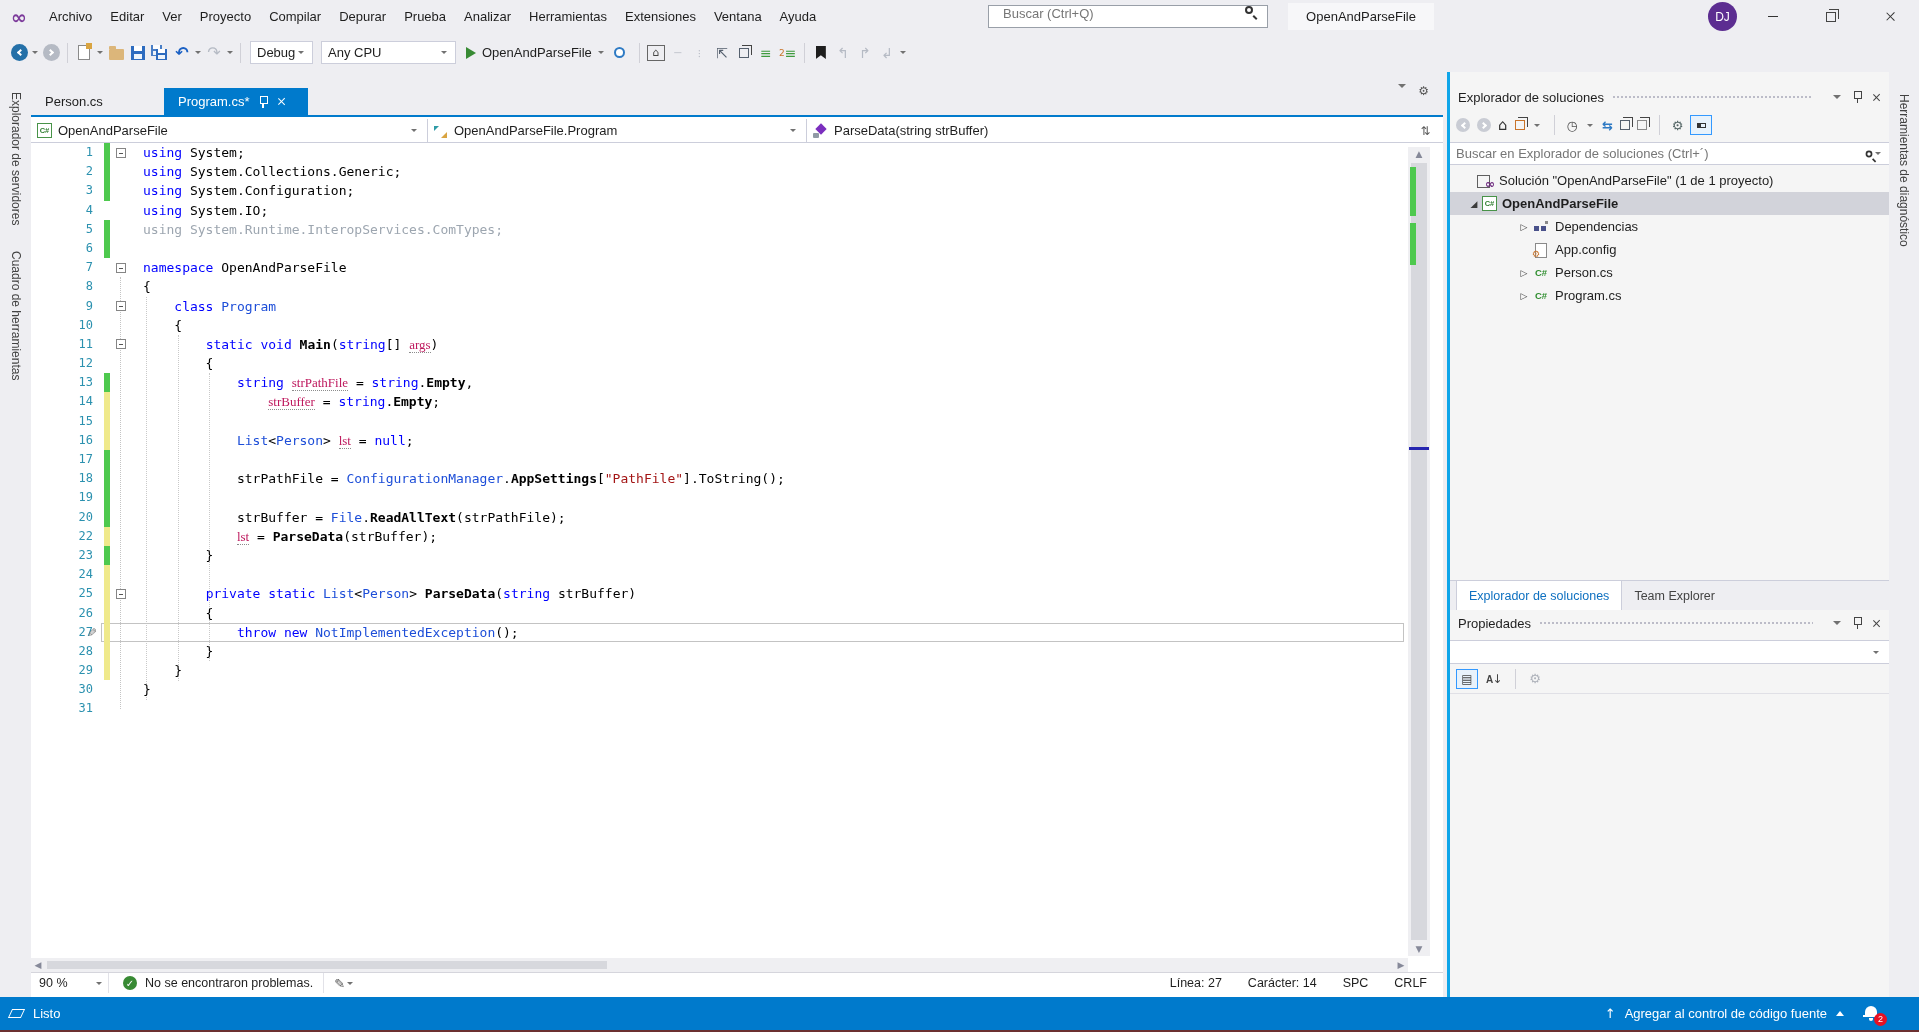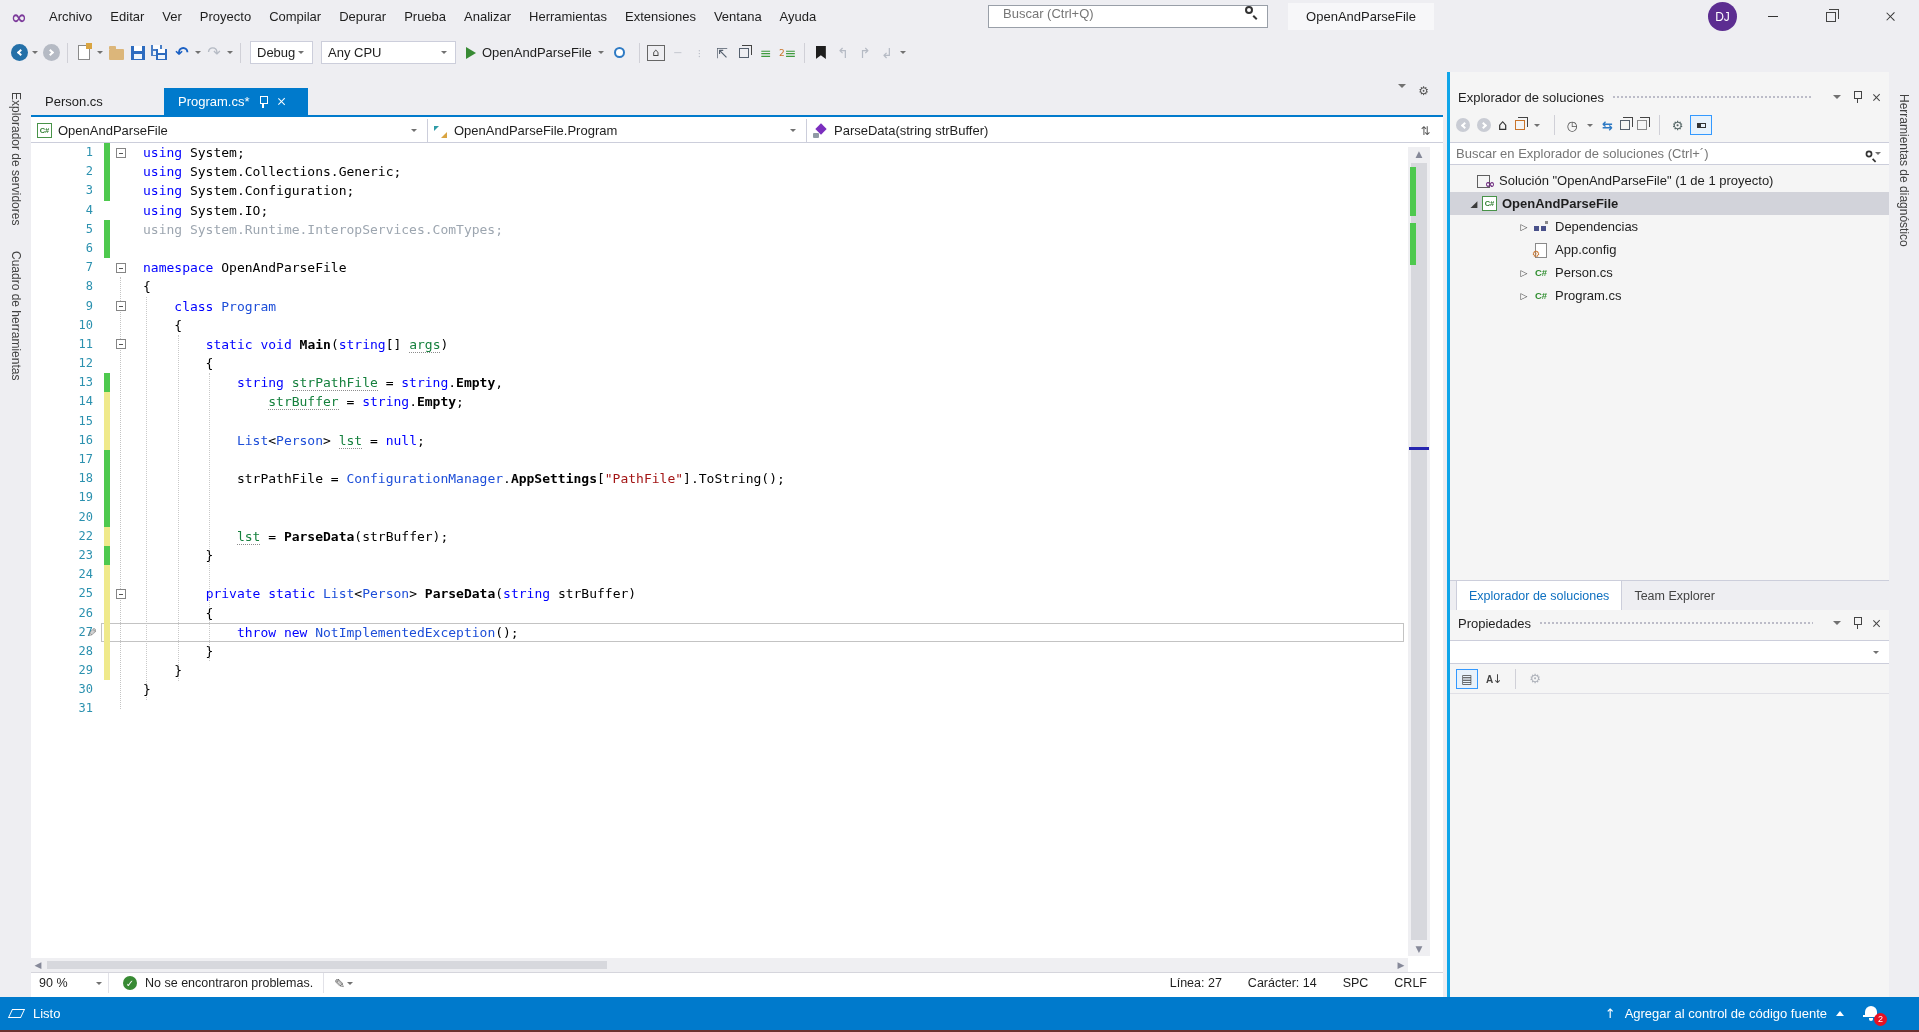--- a/index.html
+++ b/index.html
@@ -111,21 +111,21 @@
   .barc { width:12px; position:relative; }
   .barc span { position:absolute; left:3px; top:0; width:6px; height:19.2px; }
   .bar-g { background:#4EC94E; } .bar-y { background:#EFE98B; }
   .foldc { width:30px; position:relative; }
   .foldbox { position:absolute; left:3px; top:4.5px; width:10px; height:10px; border:1px solid #858585; background:#fff; }
   .foldbox::after { content:""; position:absolute; left:2px; top:4px; width:4px; height:1px; background:#555; }
   .ctext { white-space:pre; color:#000; }
   .tk-k { color:#0000FF; } .tk-t { color:#1d4ed8; } .tk-s { color:#A31515; }
   .tk-p { color:#000; } .tk-b { color:#000; font-weight:bold; }
   .tk-f { color:#9DA6B0; }
-  .tk-u { color:#15803d; border-bottom:1px dotted #8C8C8C; }
+  .tk-u { color:#be185d; border-bottom:1px dotted #8C8C8C;font-family:Liberation Serif, serif; }
   .crow.cur::before { content:""; position:absolute; left:70px; right:4px; top:0; bottom:0; border:1px solid #C3C3C3; pointer-events:none; }
   .pencil { position:absolute; left:48px; top:1px; width:18px; font-size:12px; color:#777; transform:scaleX(-1); font-family:"DejaVu Sans",sans-serif; }
   .iguide { position:absolute; width:0; border-left:1px dotted #C9C9C9; }
   .fguide { position:absolute; width:0; border-left:1px dotted #C4C4C4; }
 
   
   .vscroll { position:absolute; left:1377px; top:75px; width:22px; height:809px; background:#EFEFF2; }
   .vscroll .arr { position:absolute; left:0; width:22px; height:14px; color:#868999; font-size:9px; text-align:center; line-height:14px; }
   .vs-thumb { position:absolute; left:3px; right:3px; top:16px; bottom:16px; background:#D7D8DD; }
   .vs-mark { position:absolute; left:2px; width:6px; background:#4EC94E; }
@@ -499,20 +499,21 @@
         </span>
         <span class="foldc"></span>
         <span class="ctext"></span>
       </div>
       <div class="crow">
         <span class="ln">20</span>
         <span class="barc">
           <span class="bar-g"></span>
         </span>
         <span class="foldc"></span>
+        <span class="ctext"><span class="tk-p">            strBuffer = </span><span class="tk-t">File</span><span class="tk-p">.</span><span class="tk-b">ReadAllText</span><span class="tk-p">(strPathFile);</span></span>
       </div>
       <div class="crow">
         <span class="ln">22</span>
         <span class="barc">
           <span class="bar-y"></span>
         </span>
         <span class="foldc"></span>
         <span class="ctext"><span class="tk-p">            </span><span class="tk-u">lst</span><span class="tk-p"> = </span><span class="tk-b">ParseData</span><span class="tk-p">(strBuffer);</span></span>
       </div>
       <div class="crow">

